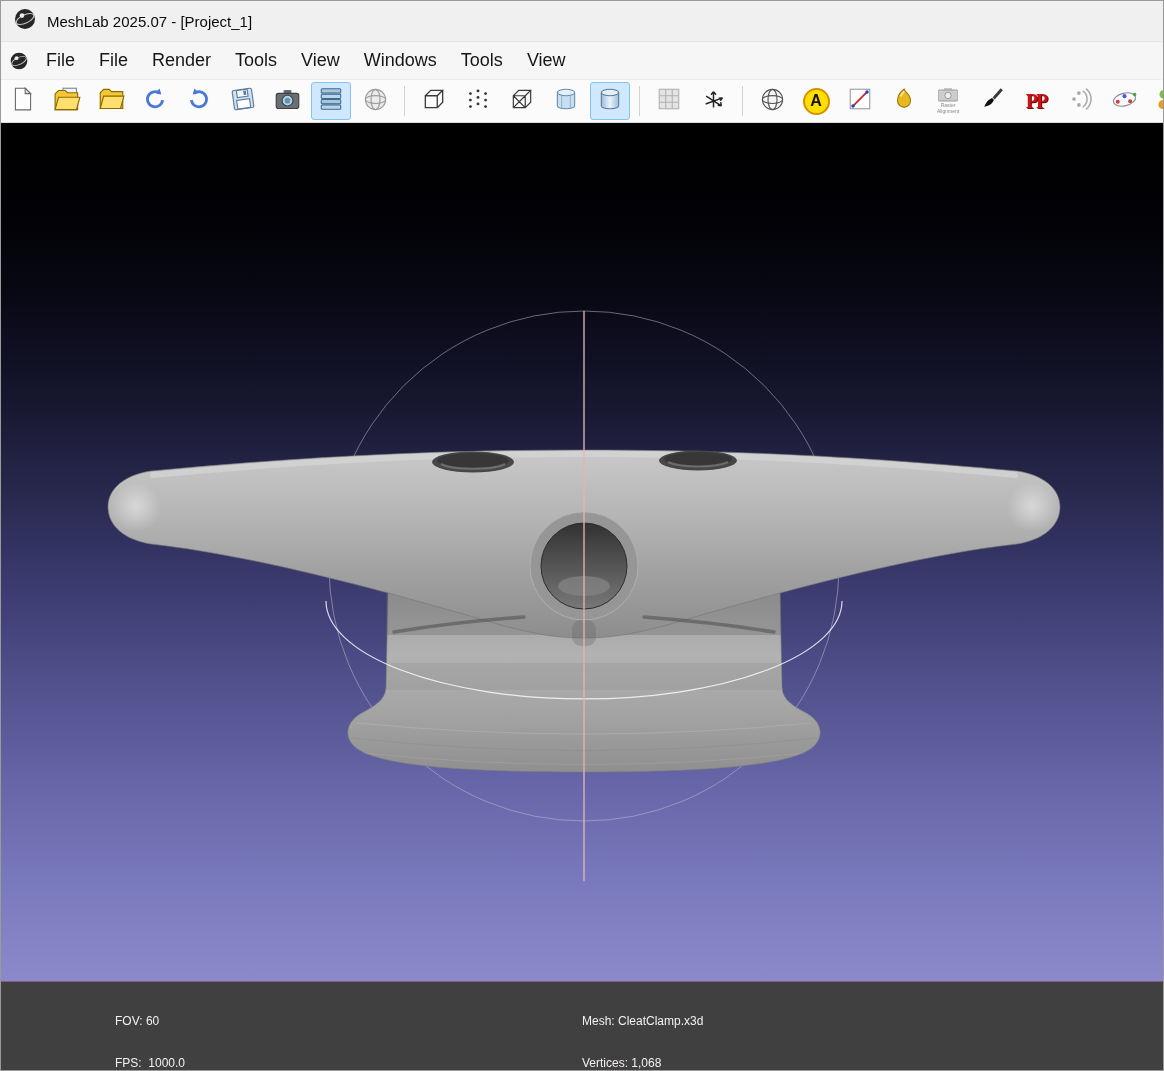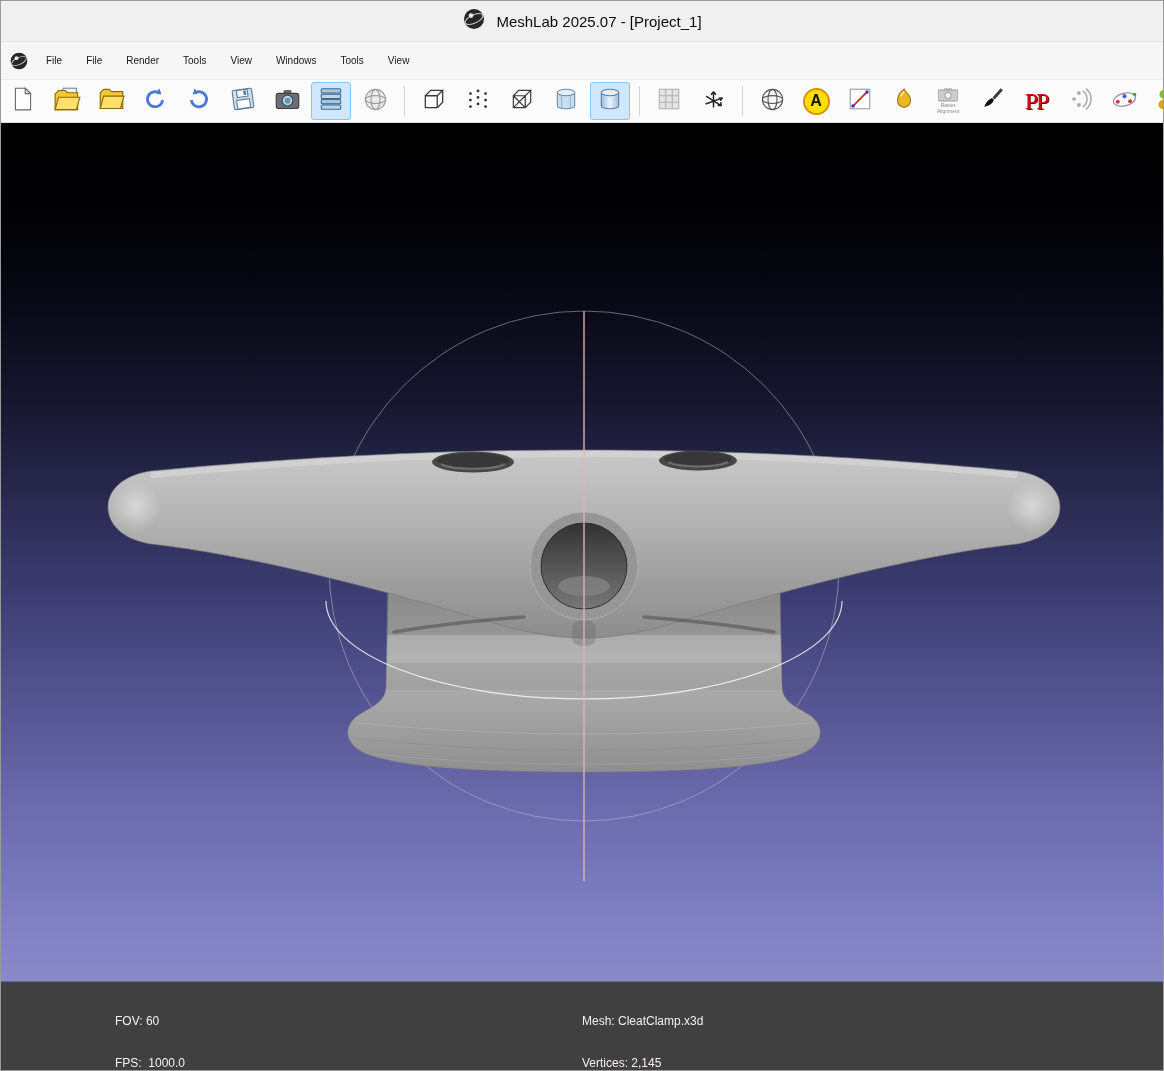--- a/index.html
+++ b/index.html
@@ -2,35 +2,35 @@
 <html><head>
 <meta charset="utf-8">
 <style>
   * { margin:0; padding:0; box-sizing:border-box; }
   html,body { width:1164px; height:1071px; }
   body { font-family:"Liberation Sans", sans-serif; overflow:hidden; background:#fff; }
 
   .window { width:1164px; height:1071px; display:flex; flex-direction:column; border:1px solid #9a9a9a; background:#f0f0f0; }
 
   
-  .titlebar { height:40px; flex:0 0 auto; background:#f0f0f0; display:flex; align-items:center; padding:0 12px; gap:10px;justify-content:center; }
+  .titlebar { height:40px; flex:0 0 auto; background:#f0f0f0; display:flex; align-items:center; padding:0 12px; gap:10px; }
   .titlebar .title-text { font-size:15px; color:#0a0a0a; }
 
   
   .menubar { height:38px; flex:0 0 auto; background:#f6f6f6; border-top:1px solid #e4e4e4; display:flex; align-items:center; padding:0 6px; gap:2px; }
-  .menu-item { font-size:10px; color:#161616; padding:7px 11px; border-radius:3px; cursor:default; }
+  .menu-item { font-size:18px; color:#161616; padding:7px 11px; border-radius:3px; cursor:default; }
   .menu-appicon { margin:0 4px 0 2px; display:flex; align-items:center; }
 
   
   .toolbar { height:44px; flex:0 0 auto; background:#fbfbfb; border-top:1px solid #ececec; border-bottom:1px solid #dcdcdc; display:flex; align-items:center; padding:0 2px; gap:4px; overflow:hidden; }
   .tbtn { width:40px; height:38px; flex:0 0 auto; display:flex; align-items:center; justify-content:center; border-radius:3px; border:1px solid transparent; }
   .tbtn.active { background:#cfe8ff; border-color:#84c3f2; }
   .tsep { width:1px; height:30px; flex:0 0 auto; background:#d2d2d2; margin:0 5px; }
   .acircle { width:27px; height:27px; border-radius:50%; background:#ffdf00; border:2px solid #d89000; color:#111; font-weight:bold; font-size:16px; display:flex; align-items:center; justify-content:center; }
-  .pp-label { font-family:"Liberation Serif", serif; font-weight:normal; font-size:24px; color:#cc1414; letter-spacing:-2px; text-shadow:1px 1px 0 #70060a; }
+  .pp-label { font-family:"Liberation Serif", serif; font-weight:bold; font-size:20px; color:#cc1414; letter-spacing:-2px; text-shadow:1px 1px 0 #70060a; }
   .raster-icon { display:flex; flex-direction:column; align-items:center; }
   .raster-label { font-size:5px; line-height:6px; color:#8a8a8a; text-align:center; white-space:pre-line; }
 
   
   .viewport { position:relative; flex:1 1 auto; overflow:hidden;
     background:linear-gradient(180deg,
       #000000 0%, #020207 12%, #0a0a18 22%, #16162e 32%,
       #28284e 43%, #3b3b70 54%, #50508c 65%, #6464a6 76%,
       #7878bc 88%, #8a8acb 100%);
   }
@@ -396,20 +396,20 @@
 
   <div class="hud">
     <div class="hud-col hud-left">
       <div>FOV: 60</div>
       <div>FPS:  1000.0</div>
       
       
     </div>
     <div class="hud-col hud-right">
       <div>Mesh: CleatClamp.x3d</div>
-      <div>Vertices: 2,145</div>
+      <div>Vertices: 1,068</div>
       
       
       
     </div>
   </div>
 
 </div>
 
 </body></html>

